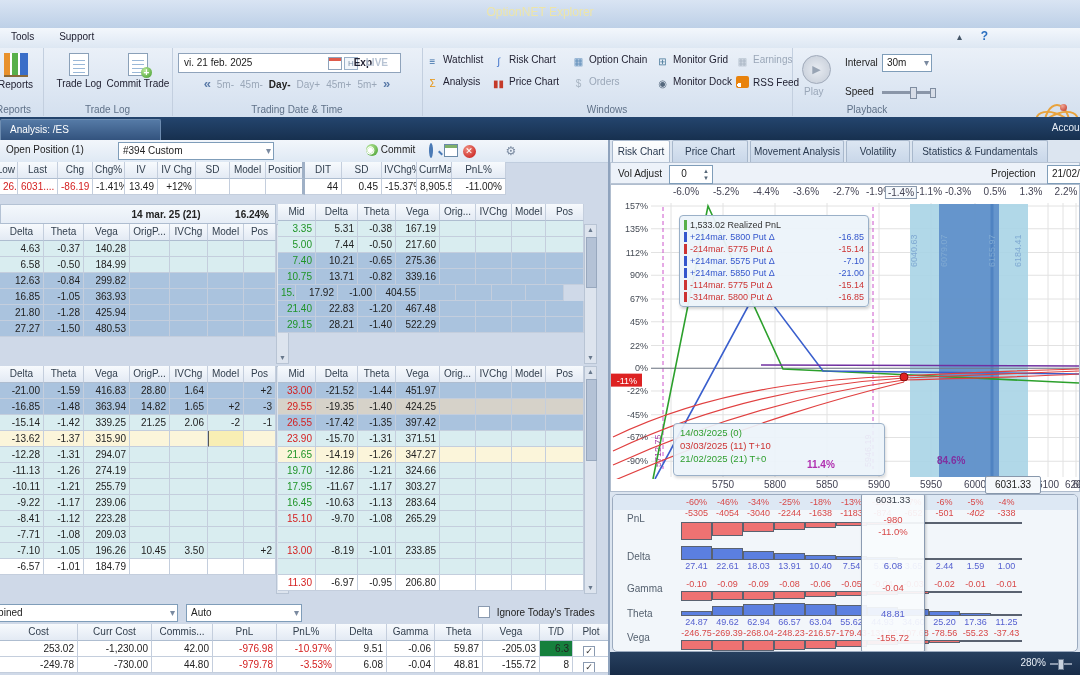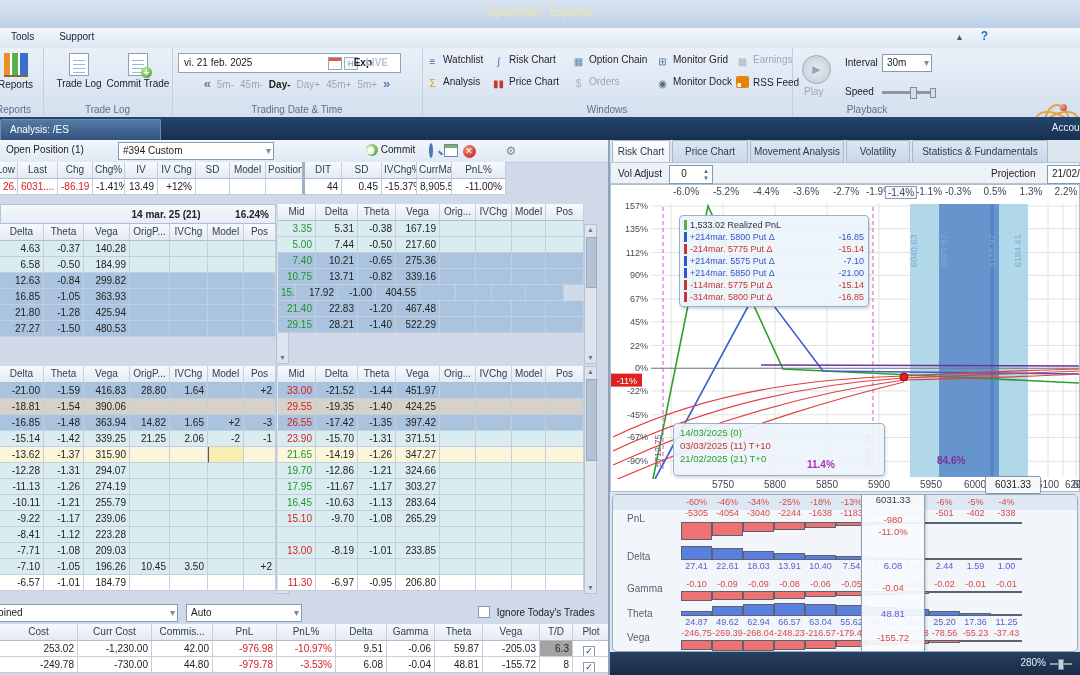--- a/index.html
+++ b/index.html
@@ -440,29 +440,20 @@
         <div class="frow">
           <div class="fcell rb" style="width: 44px;">-21.00</div>
           <div class="fcell rb" style="width: 40px;">-1.59</div>
           <div class="fcell rb" style="width: 46px;">416.83</div>
           <div class="fcell rb" style="width: 40px;">28.80</div>
           <div class="fcell rb" style="width: 38px;">1.64</div>
           <div class="fcell rb" style="width: 36px;"></div>
           <div class="fcell rb" style="width: 32px;">+2</div>
         </div>
         <div class="frow">
-          <div class="fcell rg" style="width: 44px;">-18.81</div>
-          <div class="fcell rg" style="width: 40px;">-1.54</div>
-          <div class="fcell rg" style="width: 46px;">390.06</div>
-          <div class="fcell rg" style="width: 40px;"></div>
-          <div class="fcell rg" style="width: 38px;"></div>
-          <div class="fcell rg" style="width: 36px;"></div>
-          <div class="fcell rg" style="width: 32px;"></div>
-        </div>
-        <div class="frow">
           <div class="fcell rb" style="width: 44px;">-16.85</div>
           <div class="fcell rb" style="width: 40px;">-1.48</div>
           <div class="fcell rb" style="width: 46px;">363.94</div>
           <div class="fcell rb" style="width: 40px;">14.82</div>
           <div class="fcell rb" style="width: 38px;">1.65</div>
           <div class="fcell rb" style="width: 36px;">+2</div>
           <div class="fcell rb" style="width: 32px;">-3</div>
         </div>
         <div class="frow">
           <div class="fcell rc" style="width: 44px;">-15.14</div>
@@ -735,21 +726,21 @@
       <div class="frow">
         <div class="fcell" style="width: 78px; background: rgb(255, 255, 255);">253.02</div>
         <div class="fcell" style="width: 74px; background: rgb(255, 255, 255);">-1,230.00</div>
         <div class="fcell" style="width: 61px; background: rgb(255, 255, 255);">42.00</div>
         <div class="fcell neg" style="width: 64px; background: rgb(255, 255, 255);">-976.98</div>
         <div class="fcell neg" style="width: 59px; background: rgb(255, 255, 255);">-10.97%</div>
         <div class="fcell" style="width: 51px; background: rgb(255, 255, 255);">9.51</div>
         <div class="fcell" style="width: 48px; background: rgb(255, 255, 255);">-0.06</div>
         <div class="fcell" style="width: 48px; background: rgb(255, 255, 255);">59.87</div>
         <div class="fcell" style="width: 57px; background: rgb(255, 255, 255);">-205.03</div>
-        <div class="fcell" style="width: 33px; background: #a3a3a3;">6.3</div>
+        <div class="fcell" style="width: 33px; background: #15803d;">6.3</div>
         <div class="fcell" style="width: 37px; background: rgb(255, 255, 255); text-align: center;"><span class="chk">✓</span></div>
       </div>
       <div class="frow">
         <div class="fcell" style="width: 78px; background: rgb(255, 255, 255);">-249.78</div>
         <div class="fcell" style="width: 74px; background: rgb(255, 255, 255);">-730.00</div>
         <div class="fcell" style="width: 61px; background: rgb(255, 255, 255);">44.80</div>
         <div class="fcell neg" style="width: 64px; background: rgb(255, 255, 255);">-979.78</div>
         <div class="fcell neg" style="width: 59px; background: rgb(255, 255, 255);">-3.53%</div>
         <div class="fcell" style="width: 51px; background: rgb(255, 255, 255);">6.08</div>
         <div class="fcell" style="width: 48px; background: rgb(255, 255, 255);">-0.04</div>
@@ -946,21 +937,21 @@
         <span class="gval gred" style="left: 269.5px; top: 2px;">-10%</span>
         <span class="gval gred" style="left: 269.5px; top: 13px;">-874</span>
         <span class="gbar red" style="left: 254px; width: 31px; height: 2.9655px; top: 27px;"></span>
         <span class="gval gred" style="left: 300.5px; top: 2px;">-7%</span>
         <span class="gval gred" style="left: 300.5px; top: 13px;">-652</span>
         <span class="gbar red" style="left: 285px; width: 31px; height: 2.21225px; top: 27px;"></span>
         <span class="gval gred" style="left: 331.5px; top: 2px;">-6%</span>
         <span class="gval gred" style="left: 331.5px; top: 13px;">-501</span>
         <span class="gbar red" style="left: 316px; width: 31px; height: 2px; top: 27px;"></span>
         <span class="gval gred" style="left: 362.5px; top: 2px;">-5%</span>
-        <span class="gval gred" style="left: 362.5px; top: 13px;">-402</span>
+        <span class="gval gred" style="left: 362.5px; top: 13px; font-style: italic;">-402</span>
         <span class="gbar red" style="left: 347px; width: 31px; height: 2px; top: 27px;"></span>
         <span class="gval gred" style="left: 393.5px; top: 2px;">-4%</span>
         <span class="gval gred" style="left: 393.5px; top: 13px;">-338</span>
         <span class="gbar red" style="left: 378px; width: 31px; height: 2px; top: 27px;"></span>
         <span class="gl" style="top: 56px;">Delta</span>
         <span class="gval gblue" style="left: 83.5px; top: 66px;">27.41</span>
         <span class="gbar blue" style="left: 68px; width: 31px; height: 14px; top: 51px;"></span>
         <span class="gval gblue" style="left: 114.5px; top: 66px;">22.61</span>
         <span class="gbar blue" style="left: 99px; width: 31px; height: 11.5483px; top: 53.4517px;"></span>
         <span class="gval gblue" style="left: 145.5px; top: 66px;">18.03</span>

